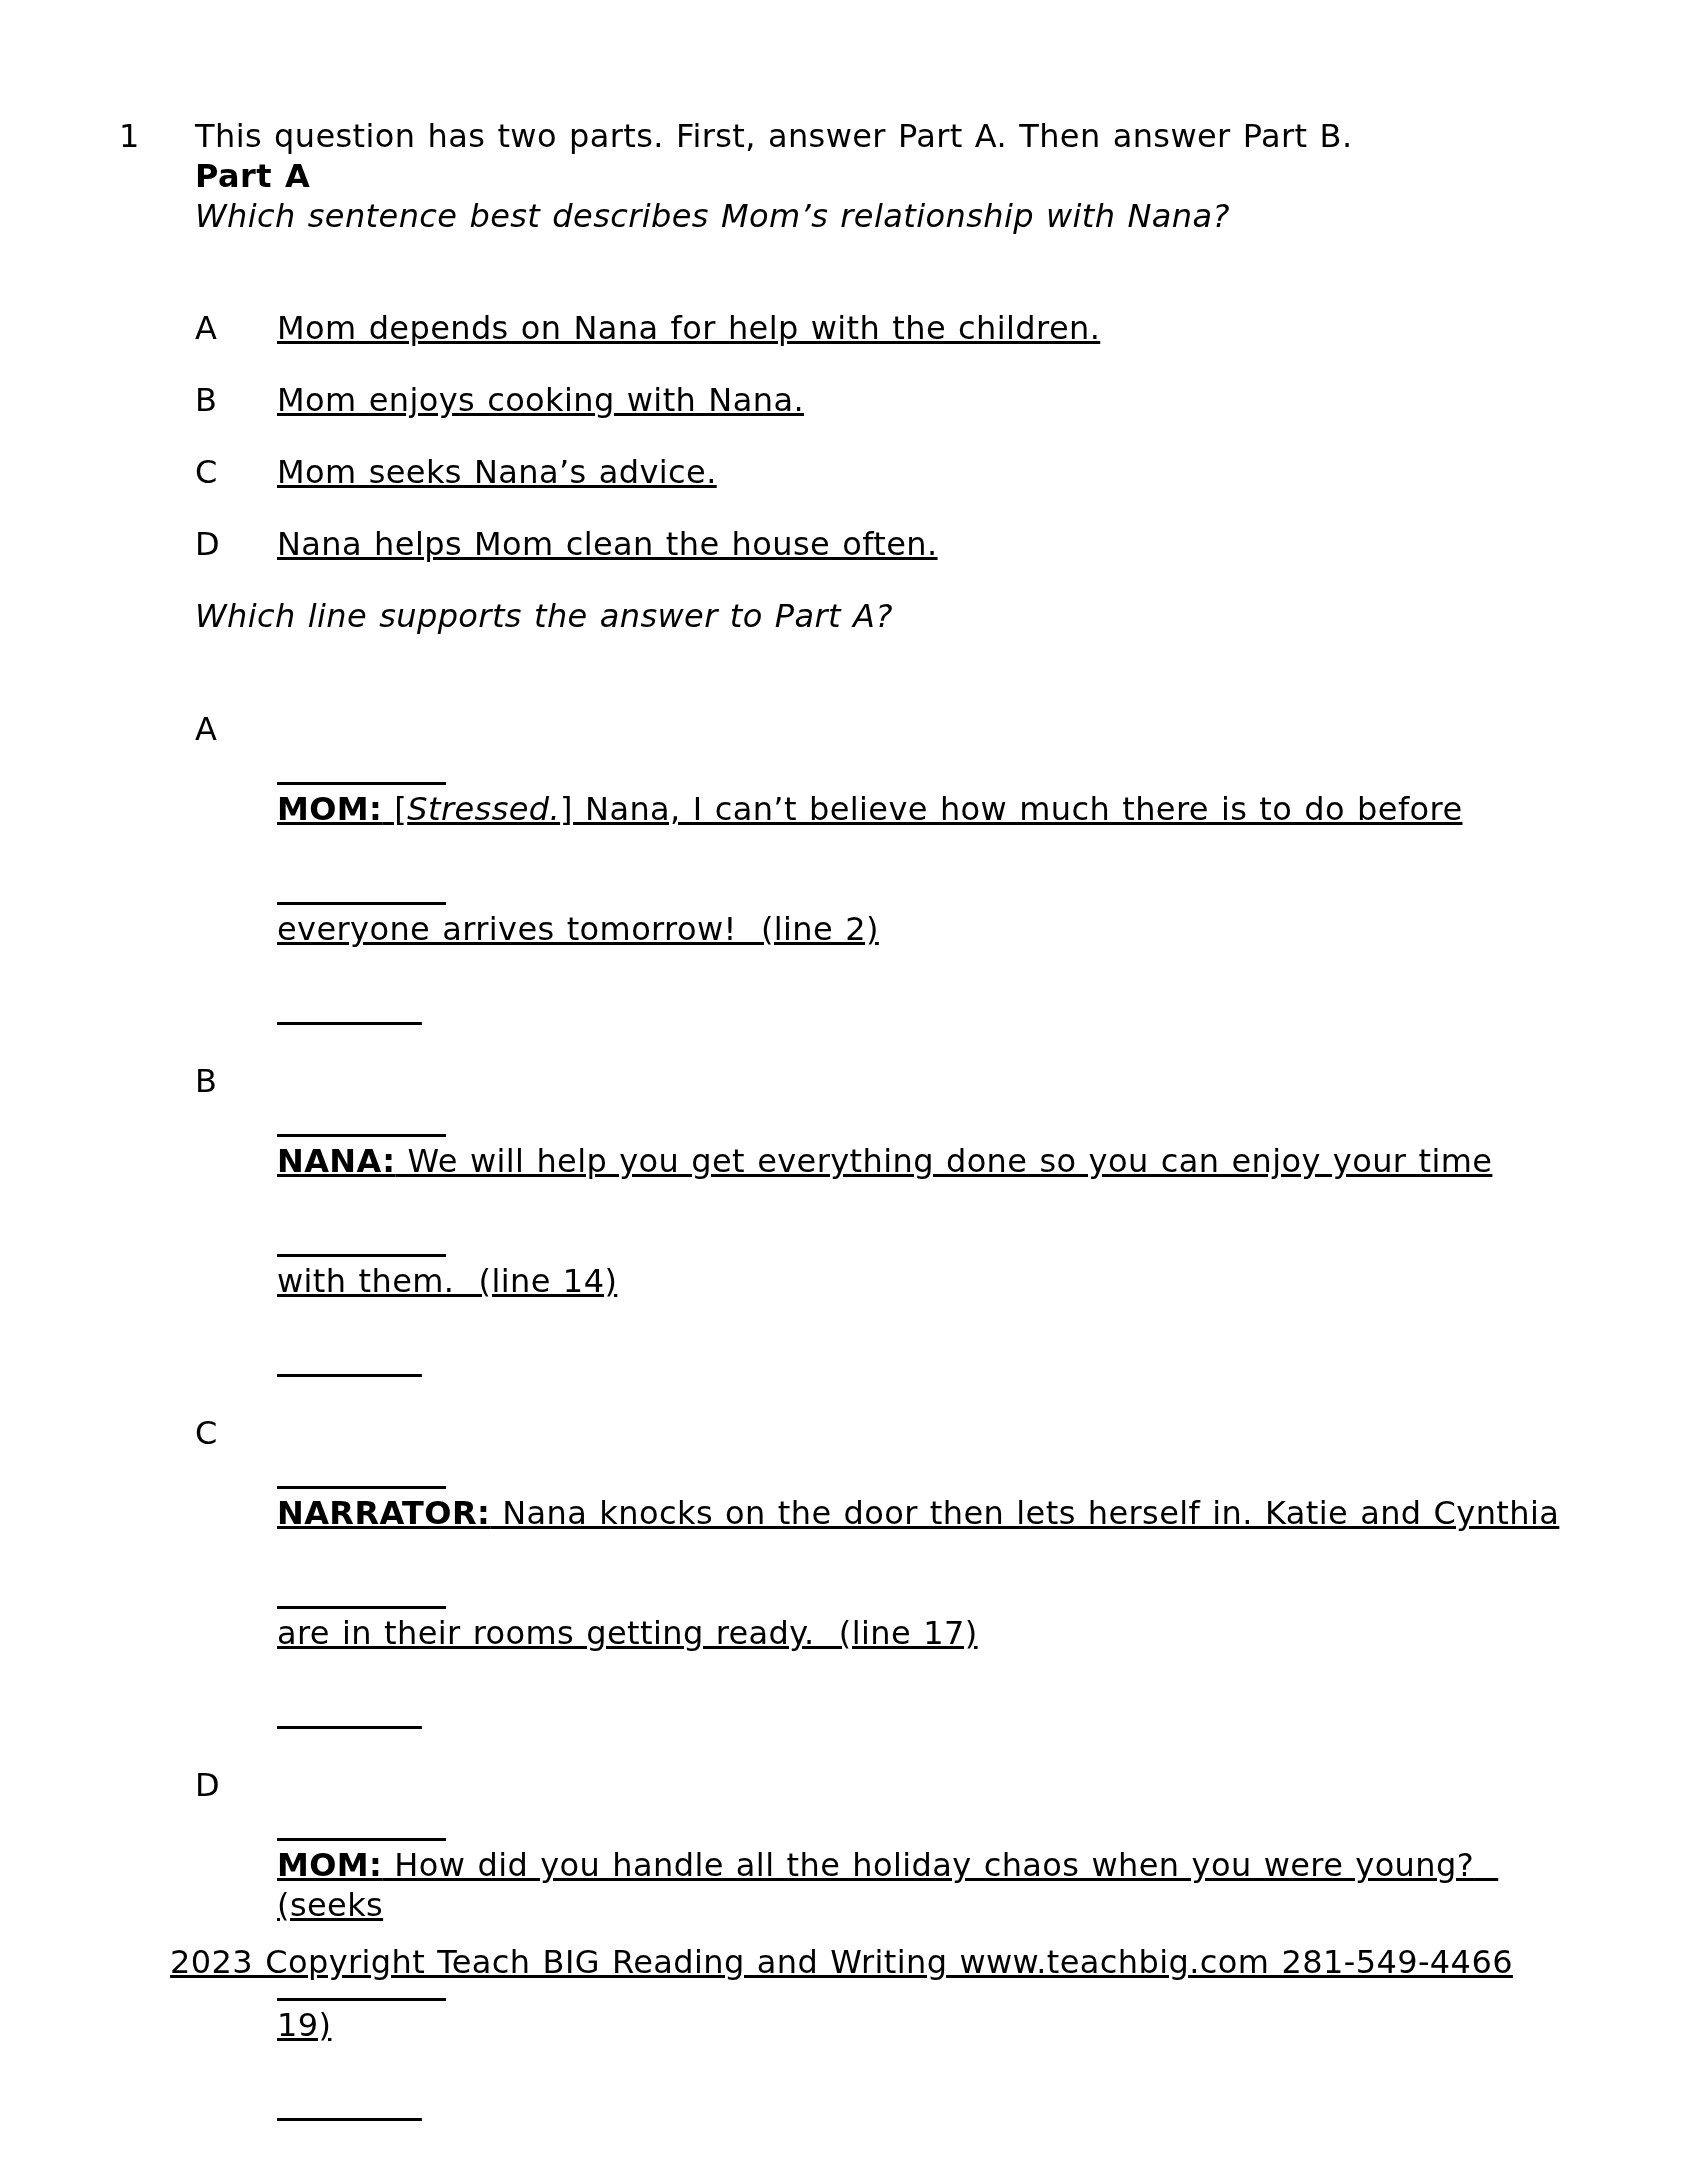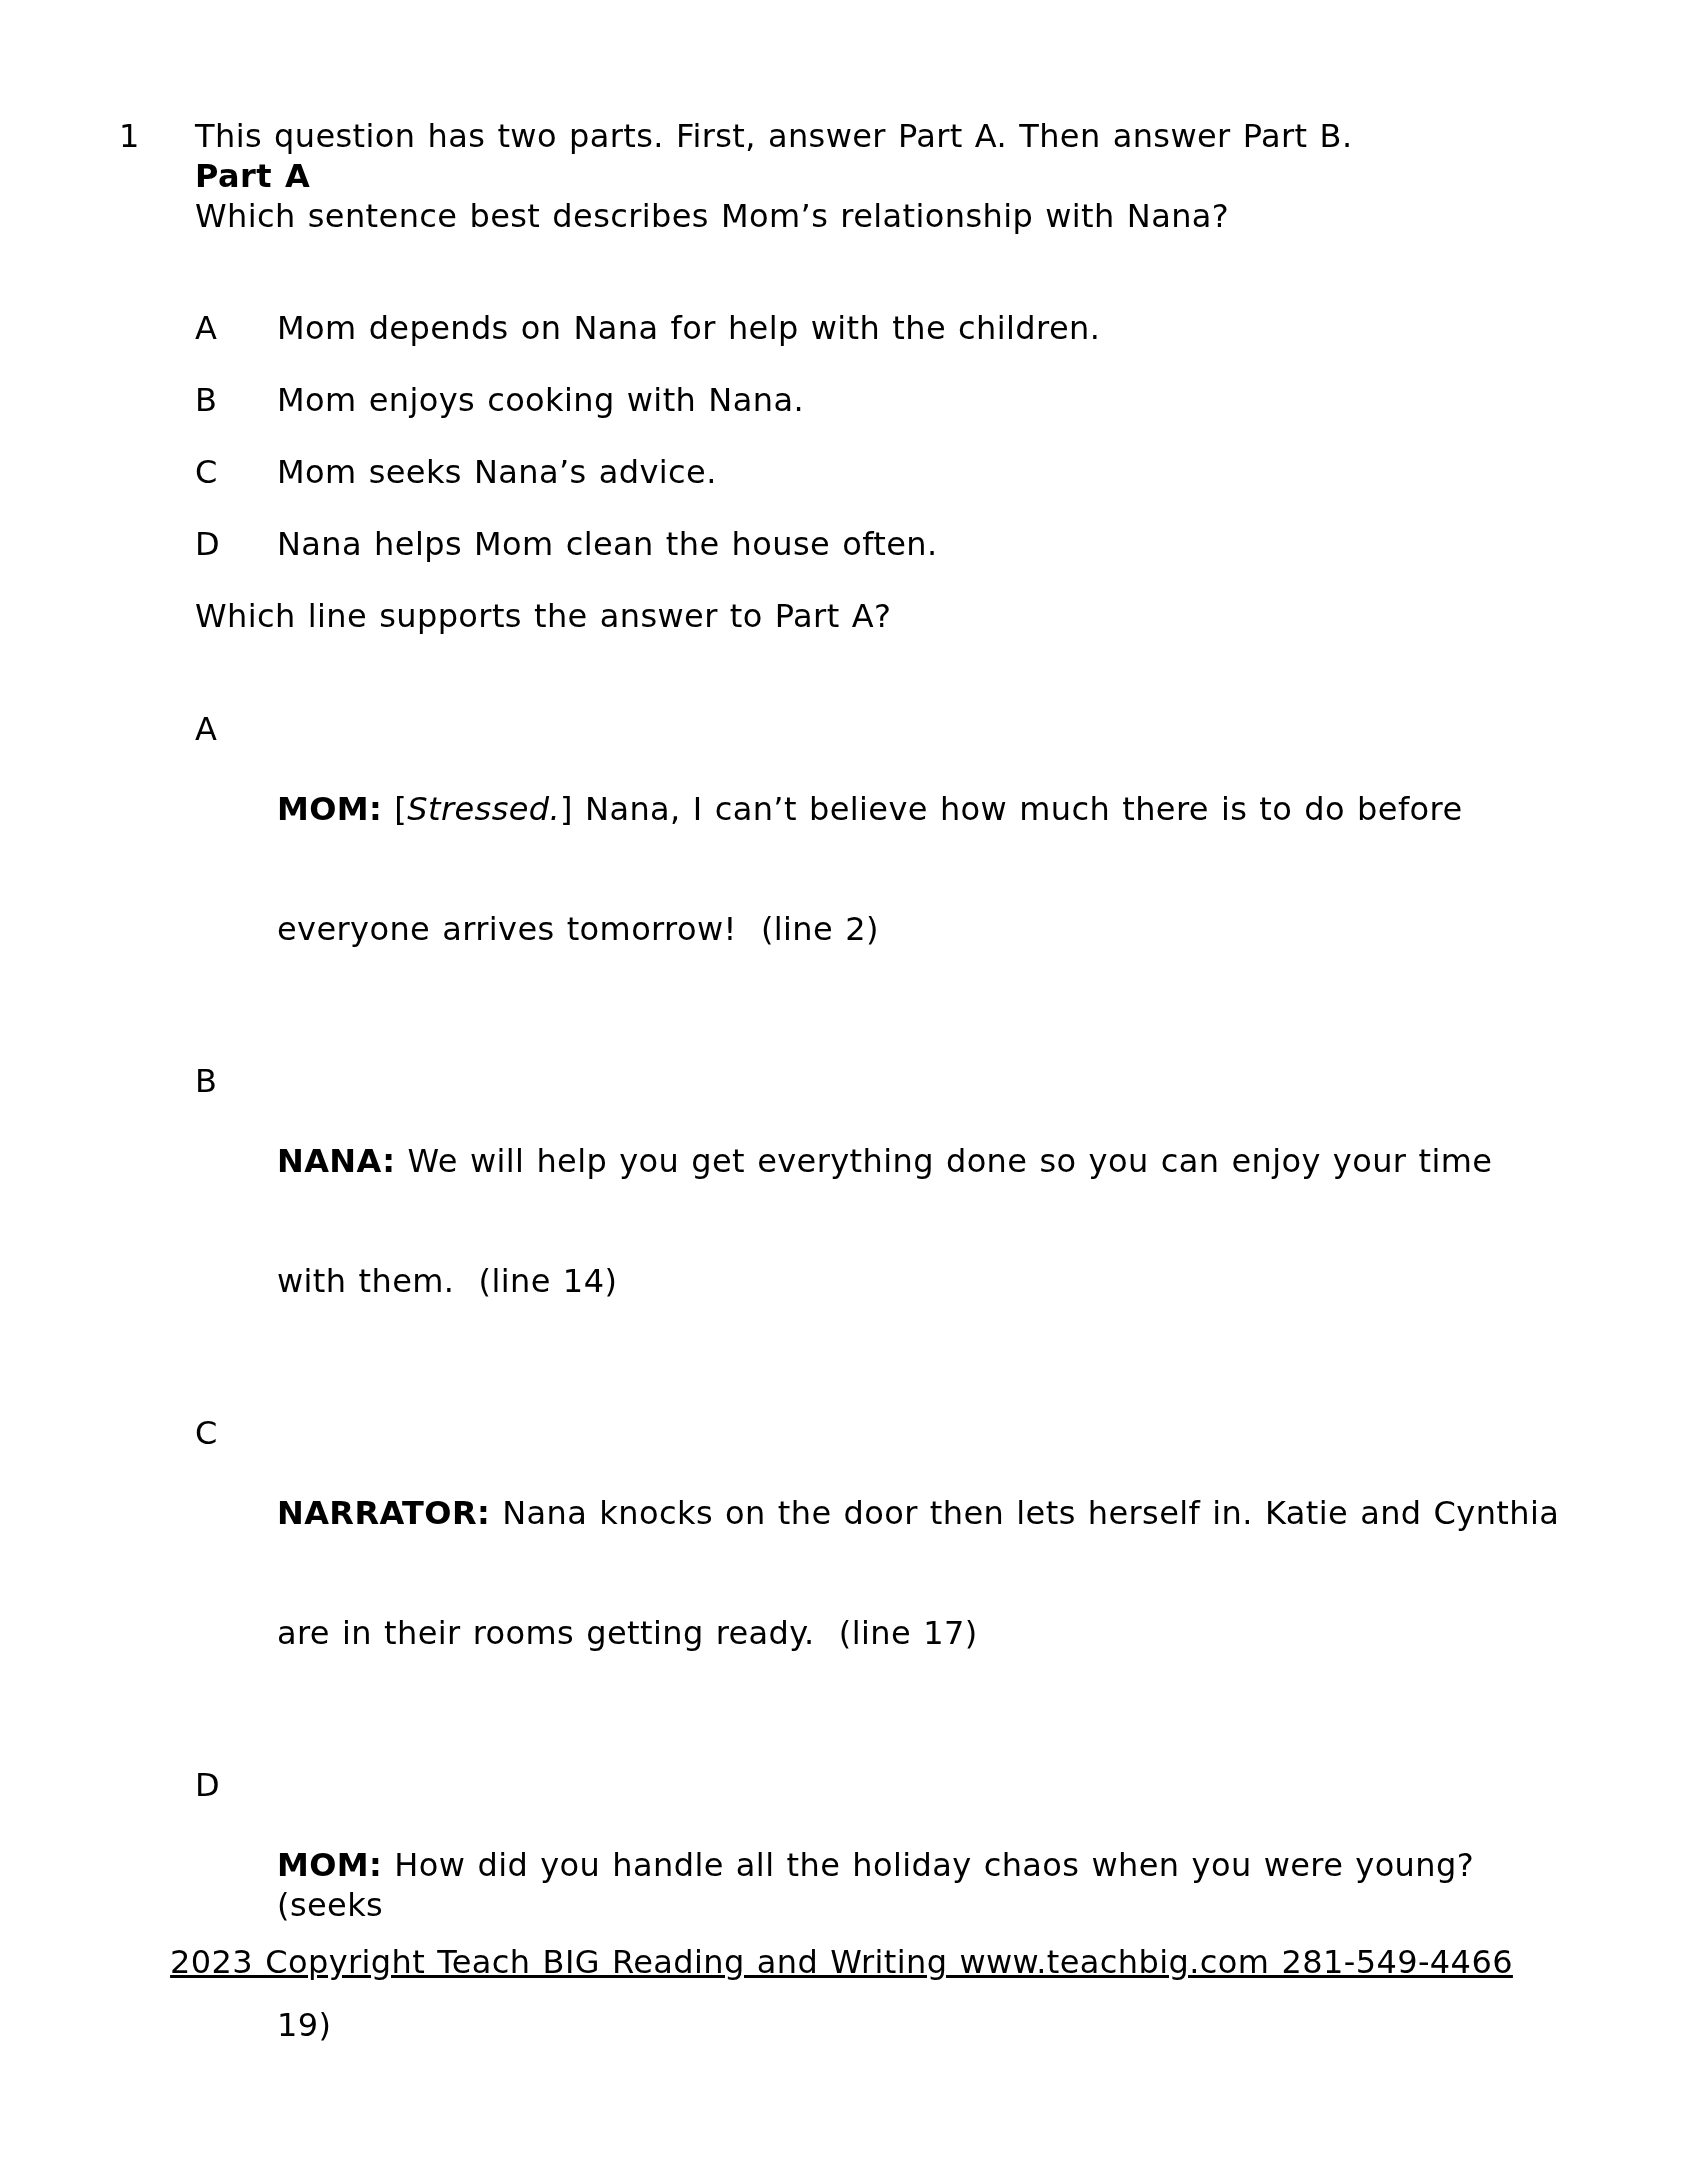--- a/index.html
+++ b/index.html
@@ -27,27 +27,27 @@
     right: 84px;
   }
   .q-row { display: flex; }
   .q-num { width: 76px; flex: none; }
   .q-body { flex: 1; min-width: 0; }
 
   .part-heading {
     font-weight: bold;
   }
   .part-heading.part-b { margin-top: 70px; }
-  .prompt { white-space: pre-wrap; }
+  .prompt { white-space: pre-wrap; font-style: italic; }
 
   .options { margin-top: 72px; }
   .options.part-b-options { margin-top: 73px; }
   .opt { display: flex; margin-bottom: 32px; }
   .opt-letter { width: 82px; flex: none; }
-  .opt-text { flex: 1; min-width: 0; white-space: pre-wrap; }
+  .opt-text { flex: 1; min-width: 0; white-space: pre-wrap; text-decoration: underline; }
   .opt-text .rich-line { white-space: pre-wrap; }
   .seg-b { font-weight: bold; }
   .seg-i { font-style: italic; }
 
   .footer {
     position: absolute;
     top: 1942px;
     left: 0;
     right: 0;
     text-align: center;

